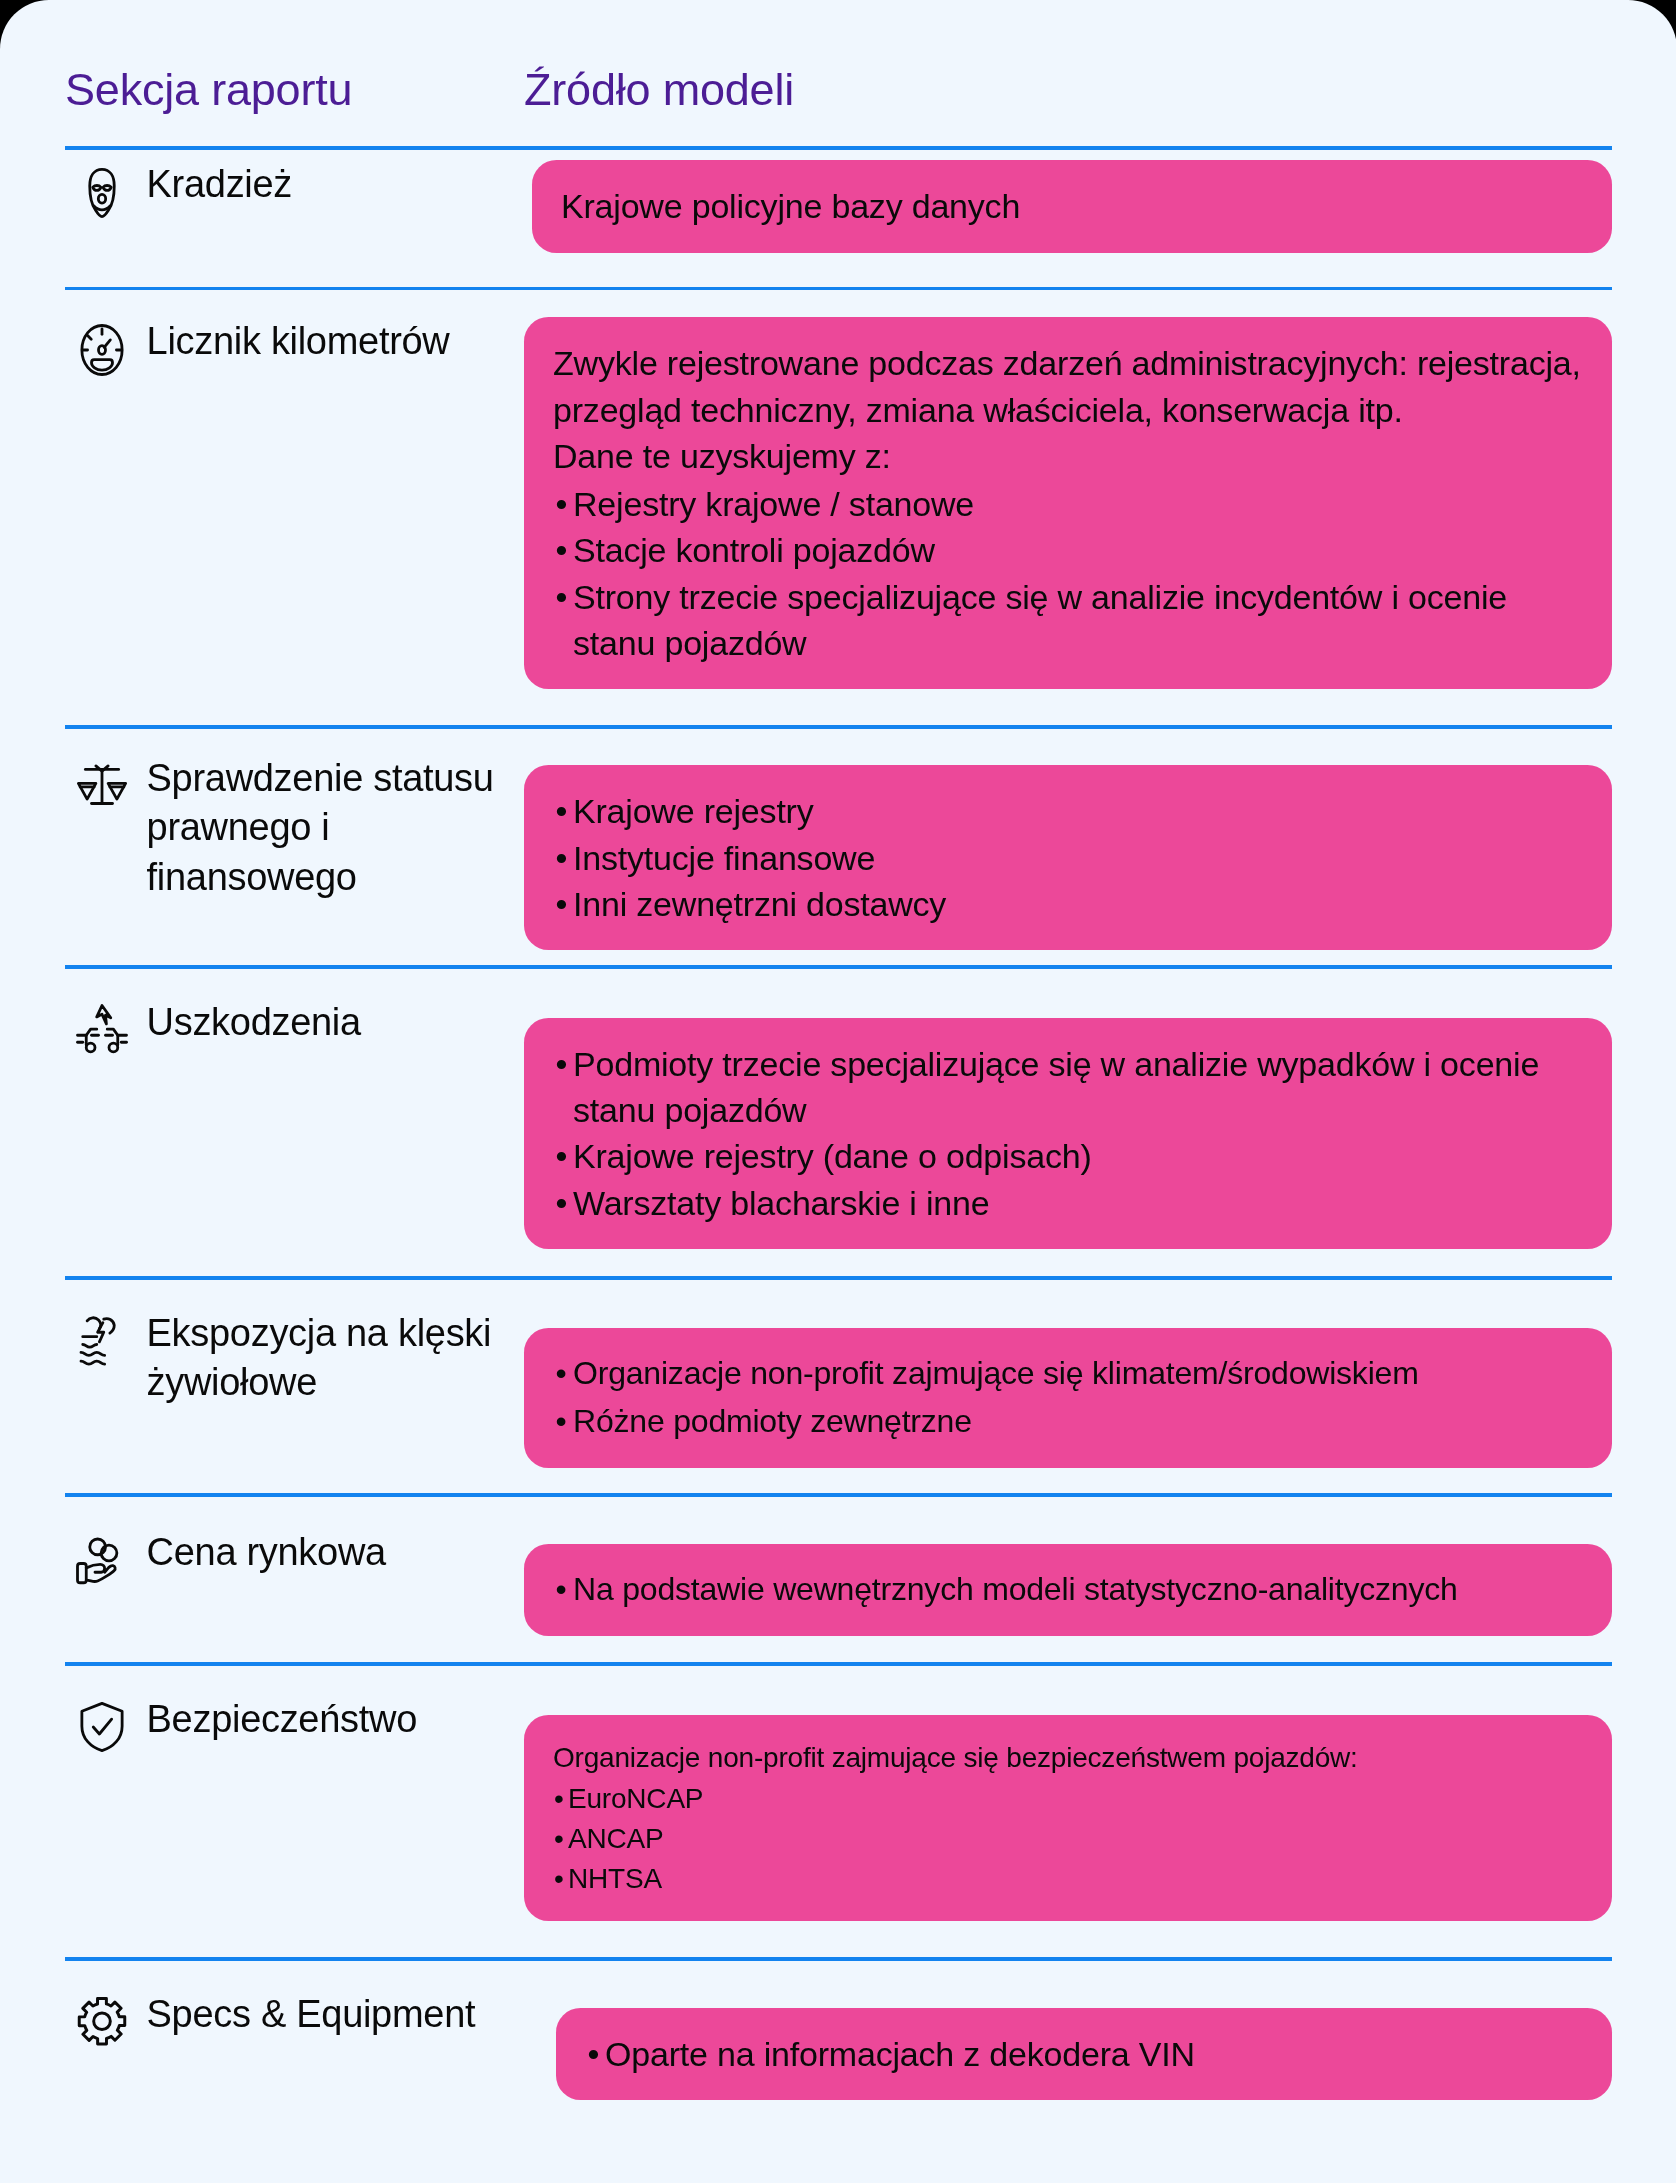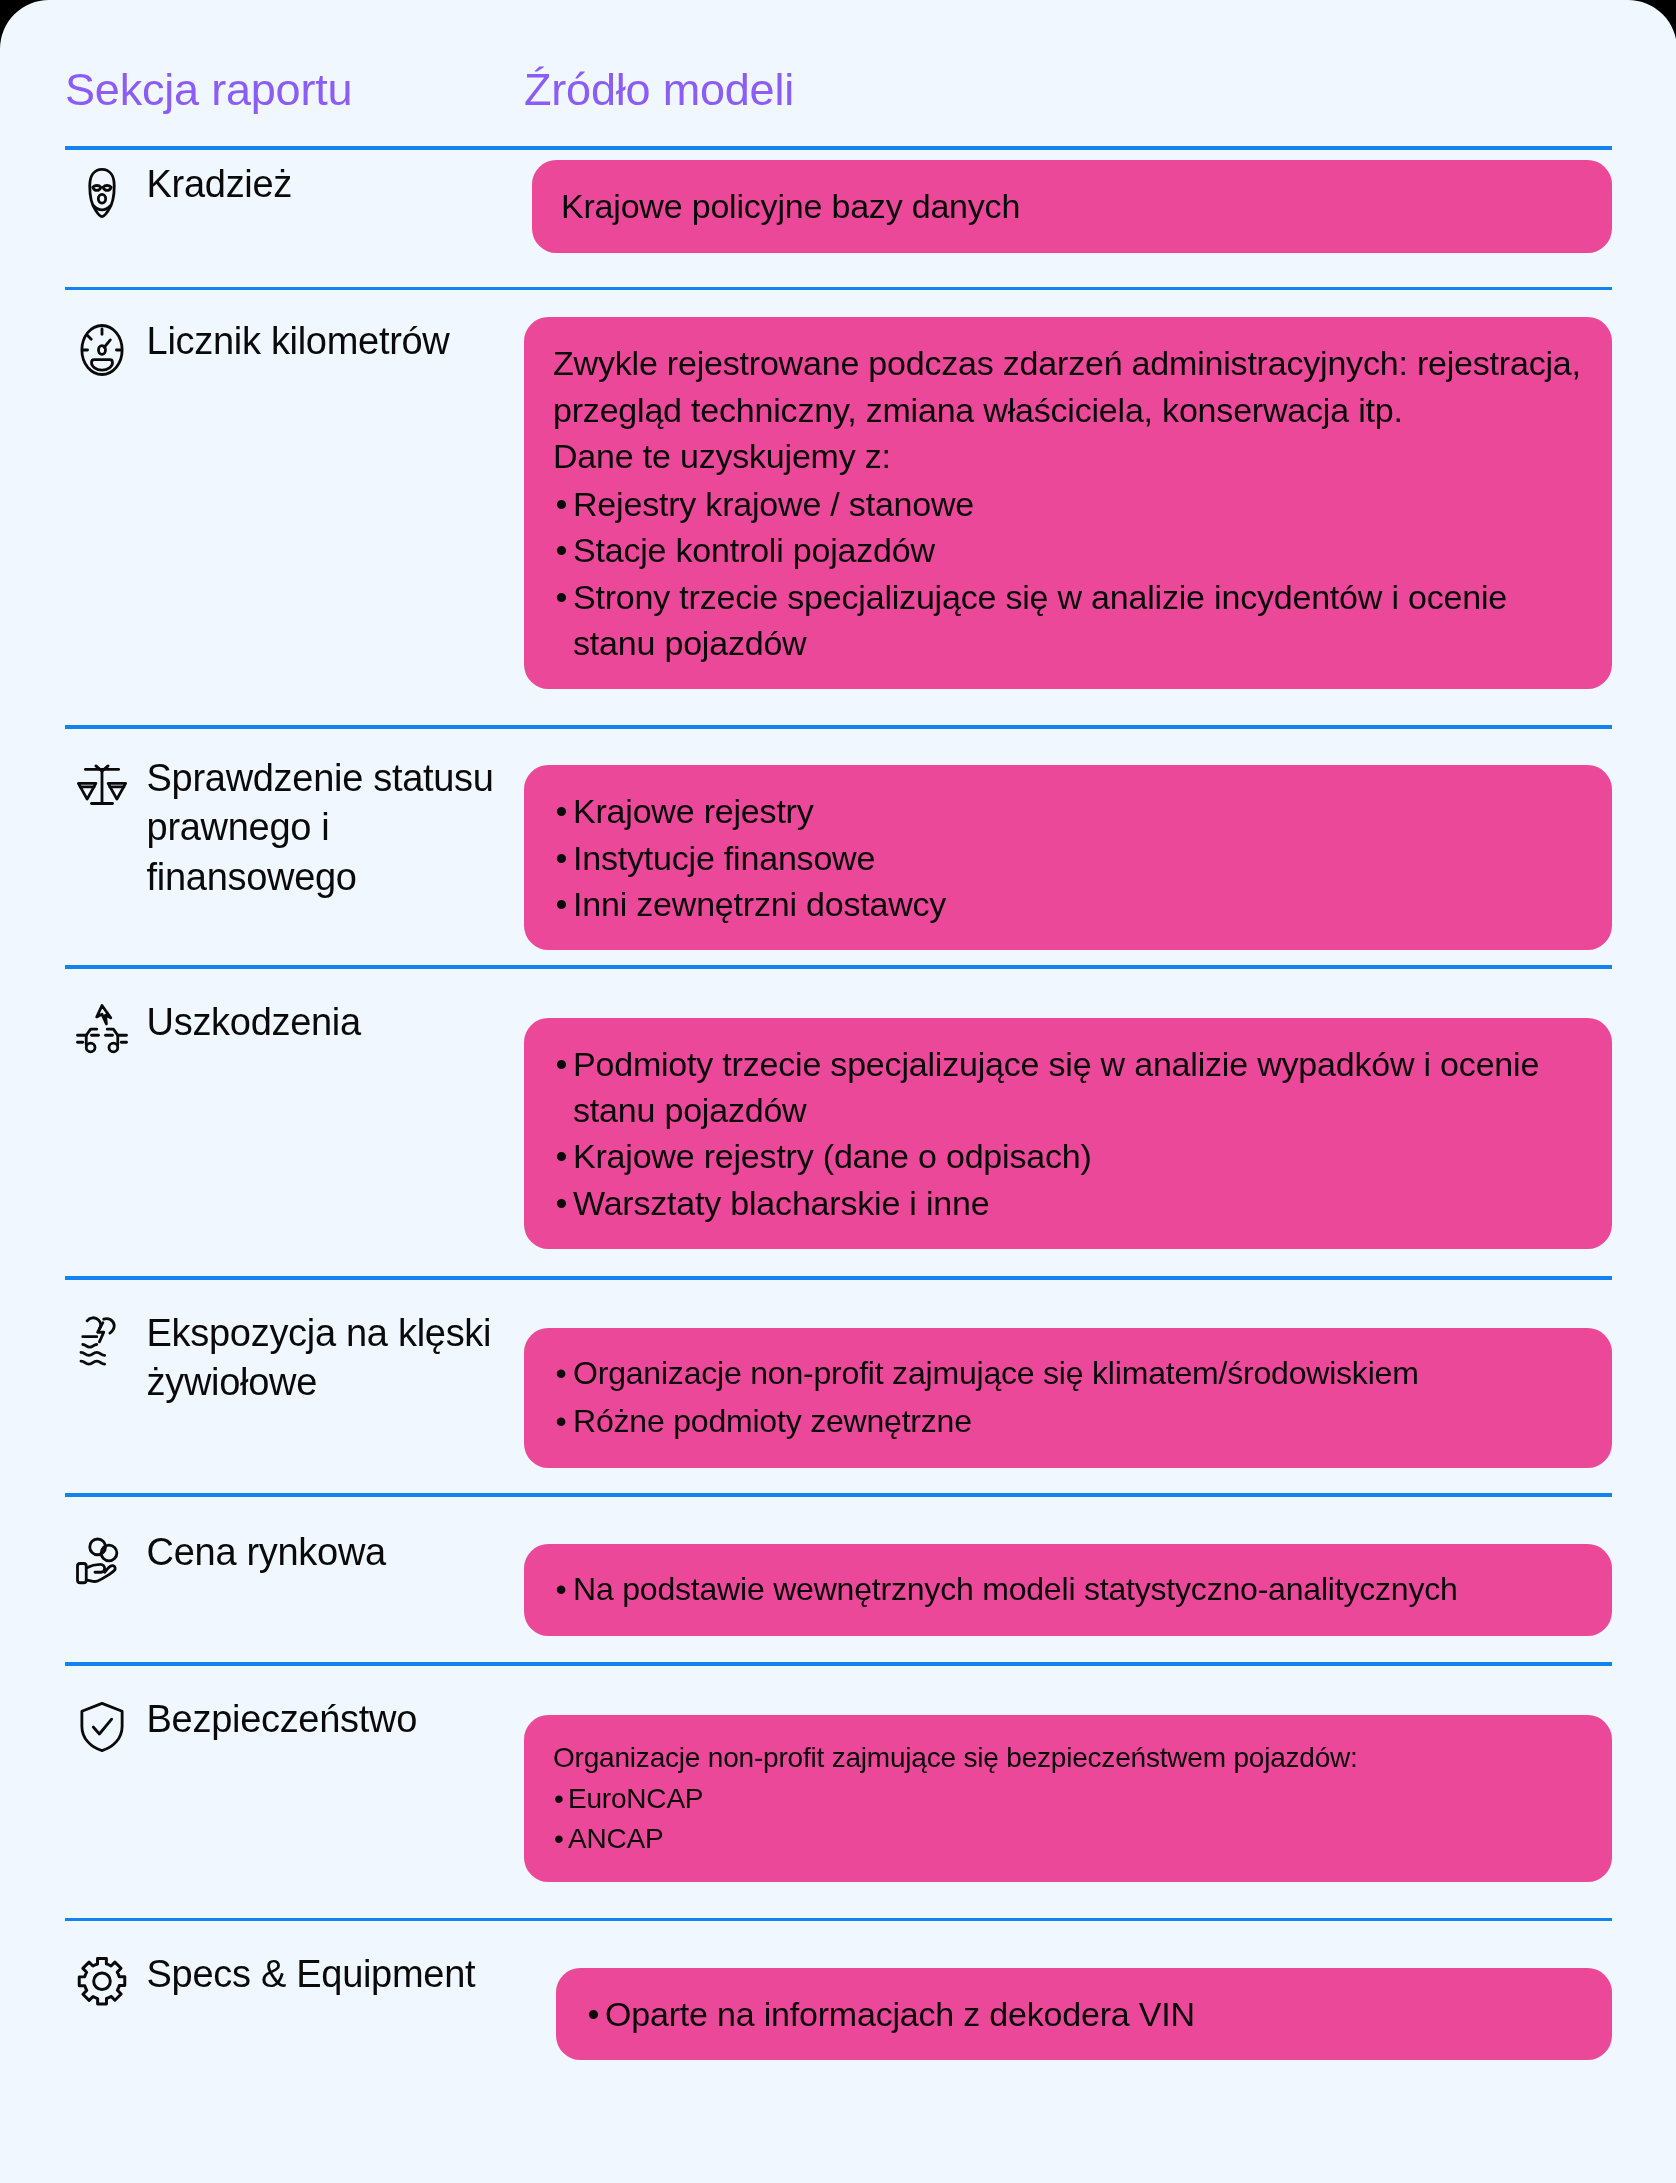--- a/index.html
+++ b/index.html
@@ -25,21 +25,21 @@
     overflow: hidden;
   }
 
   
   .header-row {
     display: flex;
     align-items: flex-start;
     padding-top: 65px;
   }
   .hdr {
-    color: #8b5cf6;
+    color: #4c1d95;
     font-size: 45px;
     line-height: 1.12;
     font-weight: 400;
     letter-spacing: -0.2px;
     white-space: nowrap;
   }
   .hdr-section { width: 459px; flex: 0 0 459px; }
   .hdr-source  { flex: 1; }
 
   
@@ -307,20 +307,21 @@
   </svg>
           </span>
           <span class="sec-label">Bezpieczeństwo</span>
         </div>
         <div class="cell-right" style="padding-top: 20px;">
           <div class="bubble mid">
             <p class="lead">Organizacje non-profit zajmujące się bezpieczeństwem pojazdów:</p>
             <ul class="blist tight">
               <li>EuroNCAP</li>
               <li>ANCAP</li>
+              <li>NHTSA</li>
             </ul>
           </div>
         </div>
       </div>
       <div class="divider"></div>
       <div class="row" style="padding-top: 29px; padding-bottom: 17.5px; gap: 32px;">
         <div class="cell-left">
           <span class="icon-wrap">
             <svg id="ico-gear-icon" viewBox="0 0 64 64" fill="none" stroke="#0A0A0A" stroke-width="3.4" stroke-linecap="round" stroke-linejoin="round">
     <path d="M27 4h10v6.2c1.9.5 3.7 1.3 5.3 2.3l4.4-4.4 7.1 7.1-4.4 4.4c1 1.6 1.8 3.4 2.3 5.3H58v10h-6.2c-.5 1.9-1.3 3.7-2.3 5.3l4.4 4.4-7.1 7.1-4.4-4.4c-1.6 1-3.4 1.8-5.3 2.3V56H27v-6.2c-1.9-.5-3.7-1.3-5.3-2.3l-4.4 4.4-7.1-7.1 4.4-4.4c-1-1.6-1.8-3.4-2.3-5.3H6V25h6.2c.5-1.9 1.3-3.7 2.3-5.3l-4.4-4.4 7.1-7.1 4.4 4.4c1.6-1 3.4-1.8 5.3-2.3V4z"></path>

